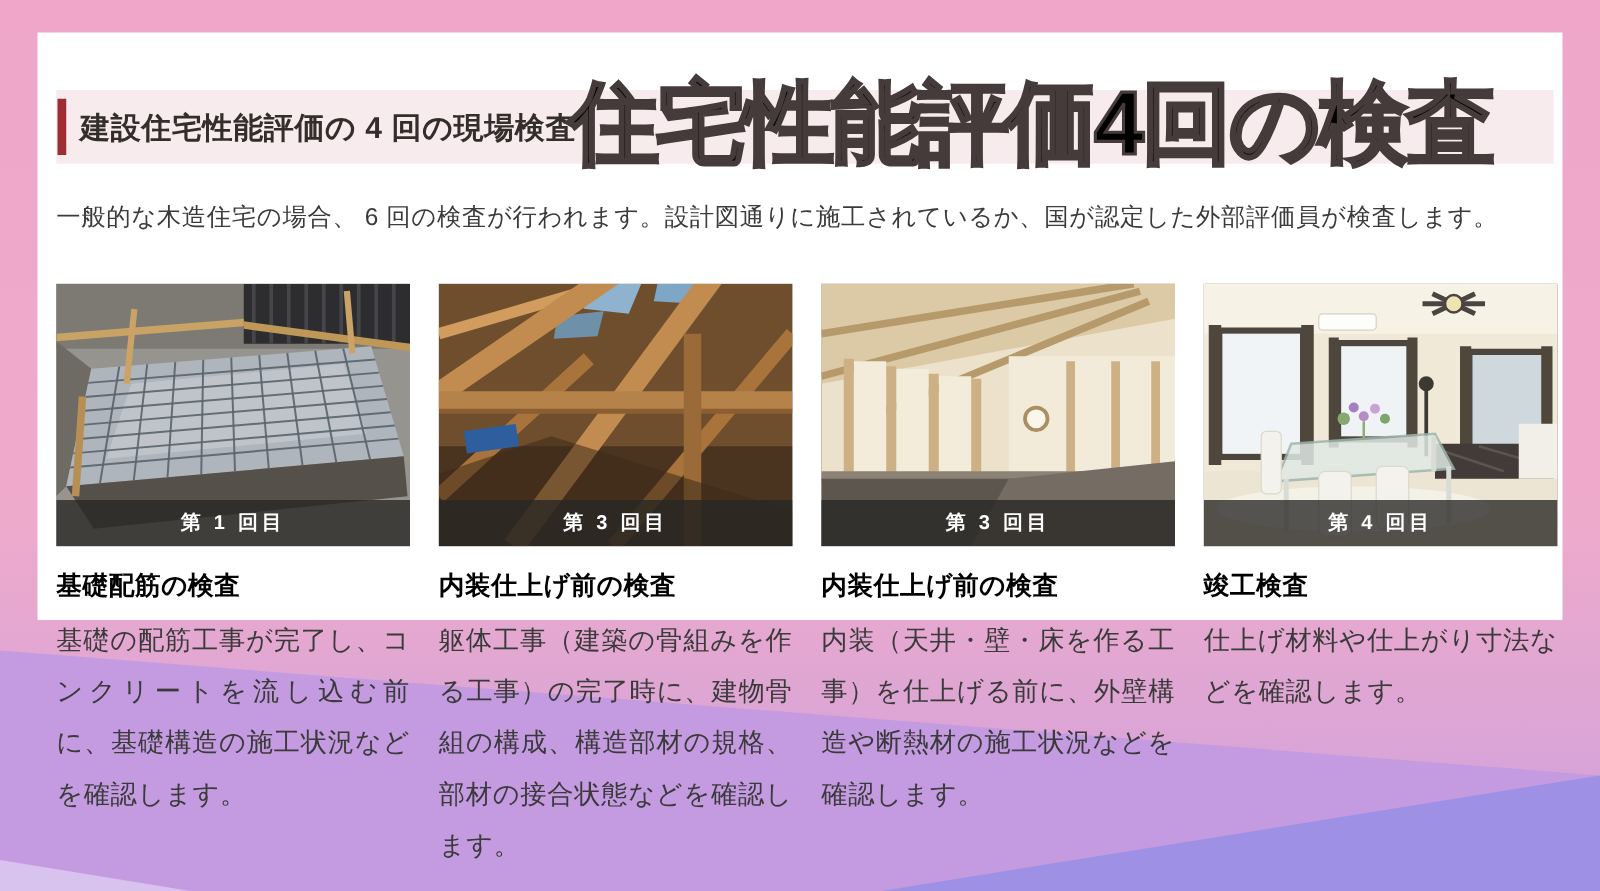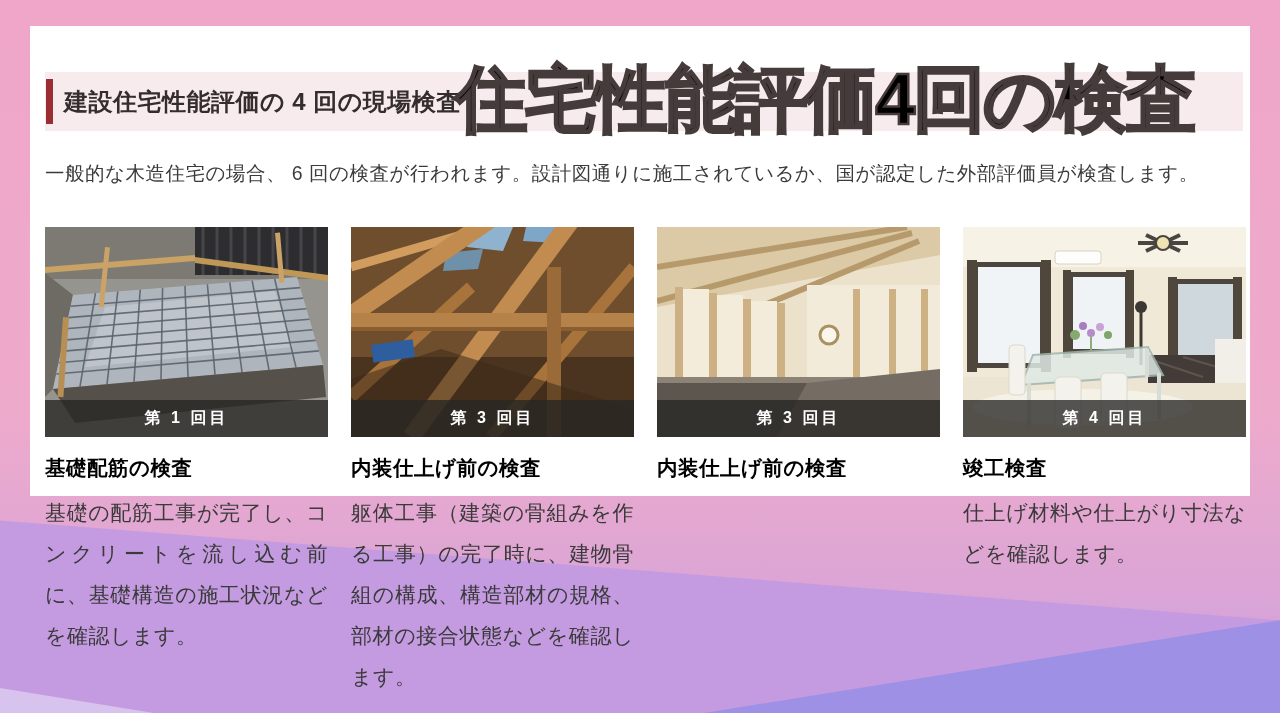--- a/index.html
+++ b/index.html
@@ -162,20 +162,21 @@
               <rect x="264" y="62" width="7" height="96"></rect>
             </g>
             <circle cx="172" cy="108" r="9" fill="#fbf6ea" stroke="#a98f62" stroke-width="3"></circle>
             <rect y="150" width="283" height="8" fill="#8c8276"></rect>
             <rect y="156" width="283" height="54" fill="#5d564e"></rect>
             <polygon points="150,156 283,142 283,210 120,210" fill="#756d64"></polygon>
           </svg>
           <div class="badge">第 3 回目</div>
         </div>
         <div class="col-heading">内装仕上げ前の検査</div>
+        <div class="col-body">内装（天井・壁・床を作る工事）を仕上げる前に、外壁構造や断熱材の施工状況などを確認します。</div>
       </div>
 
       <div class="col">
         <div class="photo">
           <svg viewBox="0 0 283 210" preserveAspectRatio="none">
             <rect width="283" height="210" fill="#f1e9d7"></rect>
             <rect width="283" height="40" fill="#f7f2e6"></rect>
             <rect y="150" width="283" height="60" fill="#ece5d3"></rect>
             <ellipse cx="120" cy="180" rx="110" ry="18" fill="#ffffff" opacity="0.45"></ellipse>
 

